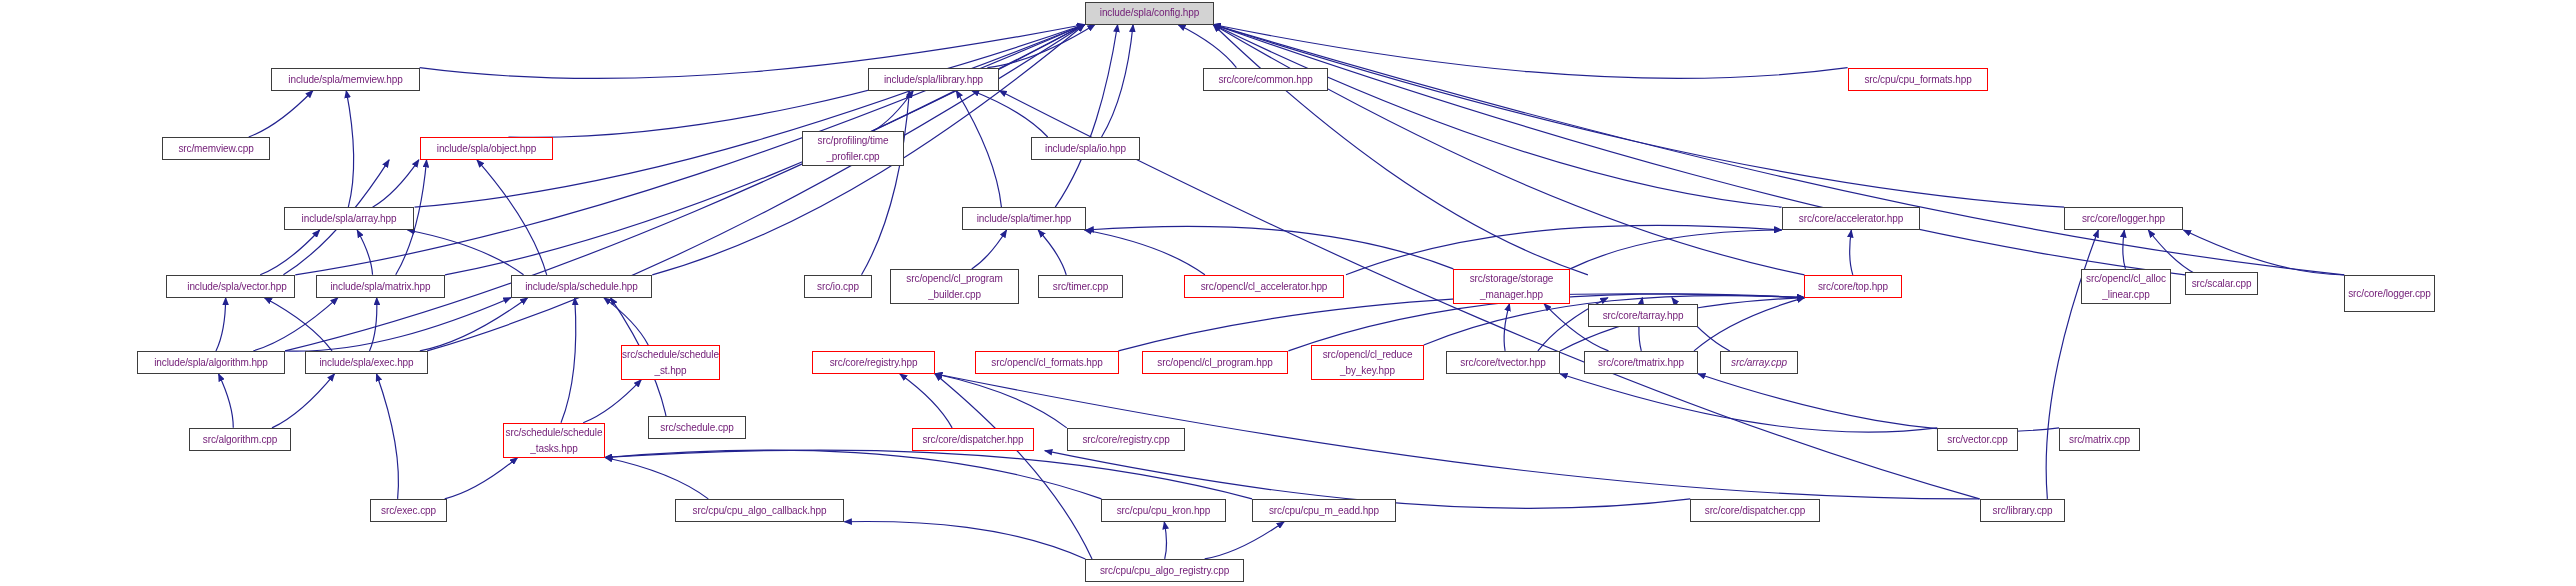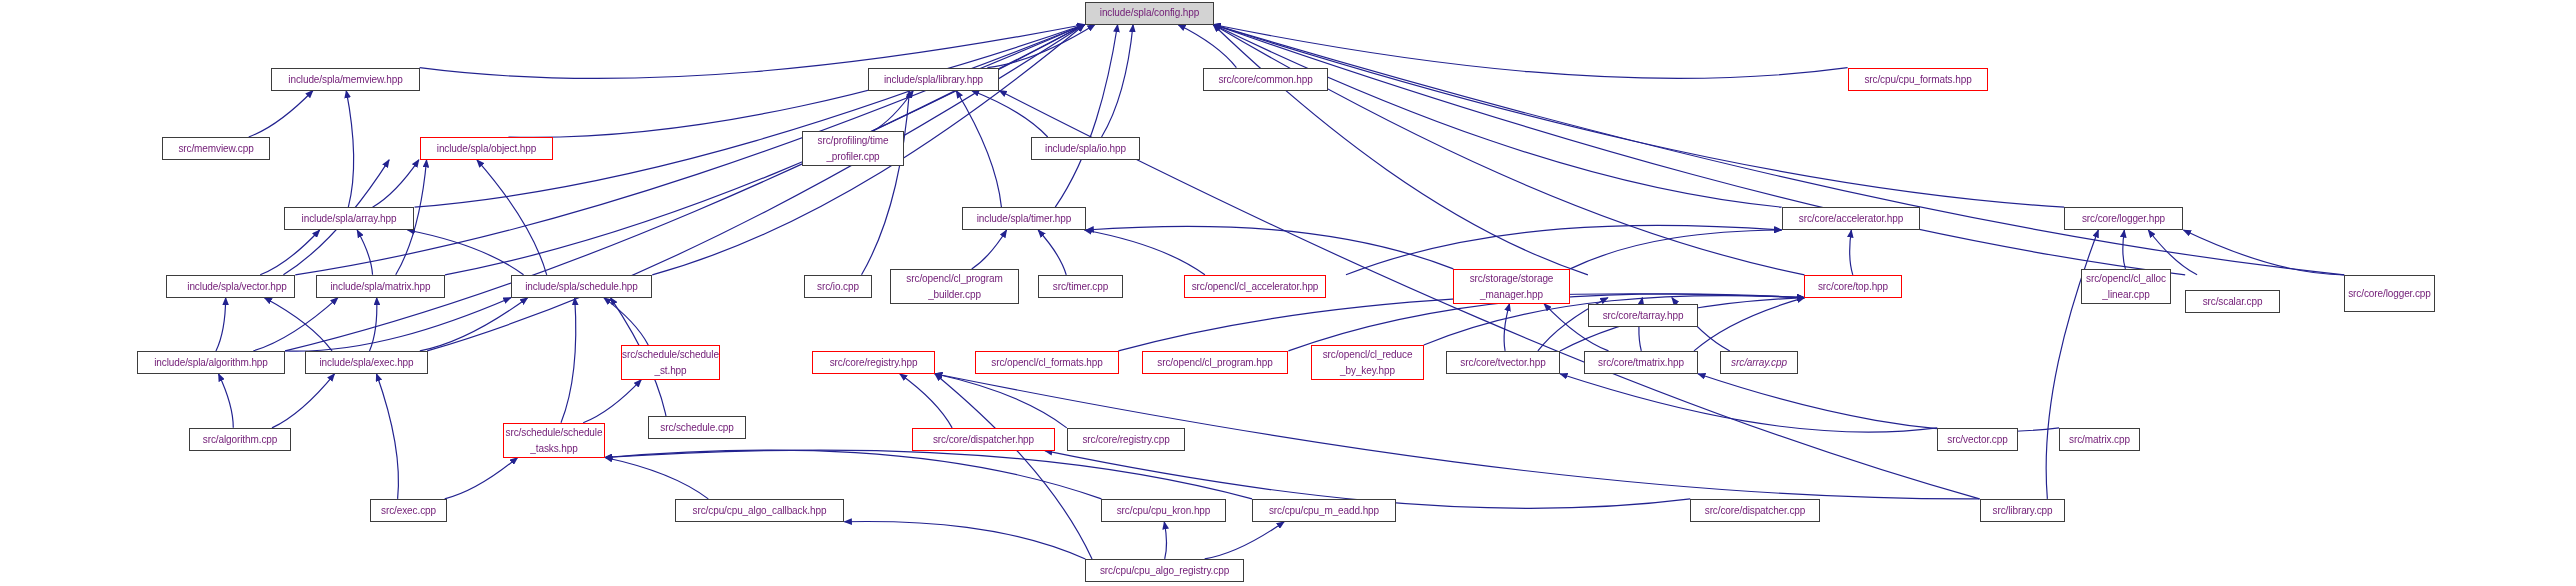--- a/index.html
+++ b/index.html
@@ -156,46 +156,46 @@
       <div class="node" style="left: 962px; top: 207px; width: 124px; height: 23px;">include/spla/timer.hpp</div>
       <div class="node" style="left: 1782px; top: 207px; width: 138px; height: 23px;">src/core/accelerator.hpp</div>
       <div class="node" style="left: 2064px; top: 207px; width: 119px; height: 23px;">src/core/logger.hpp</div>
       <div class="node" style="left: 166px; top: 275px; width: 129px; height: 23px; padding-left: 13px;">include/spla/vector.hpp</div>
       <div class="node" style="left: 316px; top: 275px; width: 129px; height: 23px;">include/spla/matrix.hpp</div>
       <div class="node" style="left: 511px; top: 275px; width: 141px; height: 23px;">include/spla/schedule.hpp</div>
       <div class="node" style="left: 804px; top: 275px; width: 68px; height: 23px;">src/io.cpp</div>
       <div class="node" style="left: 890px; top: 269px; width: 129px; height: 35px;">src/opencl/cl_program
 _builder.cpp</div>
       <div class="node" style="left: 1038px; top: 275px; width: 85px; height: 23px;">src/timer.cpp</div>
-      <div class="node red" style="left: 1184px; top: 275px; width: 142px; height: 23px; text-align: right;">src/opencl/cl_accelerator.hpp</div>
+      <div class="node red" style="left: 1184px; top: 275px; width: 160px; height: 23px; text-align: right;">src/opencl/cl_accelerator.hpp</div>
       <div class="node red" style="left: 1453px; top: 269px; width: 117px; height: 35px;">src/storage/storage
 _manager.hpp</div>
       <div class="node" style="left: 1588px; top: 275px; width: 110px; height: 23px; margin-top: 29px;">src/core/tarray.hpp</div>
       <div class="node red" style="left: 1804px; top: 275px; width: 98px; height: 23px;">src/core/top.hpp</div>
       <div class="node" style="left: 2081px; top: 269px; width: 90px; height: 35px;">src/opencl/cl_alloc
 _linear.cpp</div>
-      <div class="node" style="left: 2185px; top: 290px; width: 95px; height: 23px;">src/scalar.cpp</div>
+      <div class="node" style="left: 2185px; top: 272px; width: 73px; height: 23px;">src/scalar.cpp</div>
       <div class="node" style="left: 2344px; top: 275px; width: 91px; height: 37px;">src/core/logger.cpp</div>
       <div class="node" style="left: 137px; top: 351px; width: 148px; height: 23px;">include/spla/algorithm.hpp</div>
       <div class="node" style="left: 305px; top: 351px; width: 123px; height: 23px;">include/spla/exec.hpp</div>
       <div class="node red" style="left: 621px; top: 345px; width: 99px; height: 35px;">src/schedule/schedule
 _st.hpp</div>
       <div class="node red" style="left: 812px; top: 351px; width: 123px; height: 23px;">src/core/registry.hpp</div>
       <div class="node red" style="left: 975px; top: 351px; width: 144px; height: 23px;">src/opencl/cl_formats.hpp</div>
       <div class="node red" style="left: 1142px; top: 351px; width: 146px; height: 23px;">src/opencl/cl_program.hpp</div>
       <div class="node red" style="left: 1311px; top: 345px; width: 113px; height: 35px;">src/opencl/cl_reduce
 _by_key.hpp</div>
       <div class="node" style="left: 1446px; top: 351px; width: 114px; height: 23px;">src/core/tvector.hpp</div>
       <div class="node" style="left: 1584px; top: 351px; width: 114px; height: 23px;">src/core/tmatrix.hpp</div>
       <div class="node" style="left: 1720px; top: 351px; width: 78px; height: 23px; font-style: italic;">src/array.cpp</div>
       <div class="node" style="left: 189px; top: 428px; width: 102px; height: 23px;">src/algorithm.cpp</div>
       <div class="node red" style="left: 503px; top: 423px; width: 102px; height: 35px;">src/schedule/schedule
 _tasks.hpp</div>
       <div class="node" style="left: 648px; top: 416px; width: 98px; height: 23px;">src/schedule.cpp</div>
-      <div class="node red" style="left: 912px; top: 428px; width: 143px; height: 23px;">src/core/dispatcher.hpp</div>
+      <div class="node red" style="left: 912px; top: 428px; width: 122px; height: 23px;">src/core/dispatcher.hpp</div>
       <div class="node" style="left: 1067px; top: 428px; width: 118px; height: 23px;">src/core/registry.cpp</div>
       <div class="node" style="left: 1937px; top: 428px; width: 81px; height: 23px;">src/vector.cpp</div>
       <div class="node" style="left: 2059px; top: 428px; width: 81px; height: 23px;">src/matrix.cpp</div>
       <div class="node" style="left: 370px; top: 499px; width: 77px; height: 23px;">src/exec.cpp</div>
       <div class="node" style="left: 675px; top: 499px; width: 169px; height: 23px;">src/cpu/cpu_algo_callback.hpp</div>
       <div class="node" style="left: 1101px; top: 499px; width: 125px; height: 23px;">src/cpu/cpu_kron.hpp</div>
       <div class="node" style="left: 1252px; top: 499px; width: 144px; height: 23px;">src/cpu/cpu_m_eadd.hpp</div>
       <div class="node" style="left: 1690px; top: 499px; width: 130px; height: 23px;">src/core/dispatcher.cpp</div>
       <div class="node" style="left: 1980px; top: 499px; width: 85px; height: 23px;">src/library.cpp</div>
       <div class="node" style="left: 1085px; top: 559px; width: 159px; height: 23px; text-align: right;">src/cpu/cpu_algo_registry.cpp</div>

